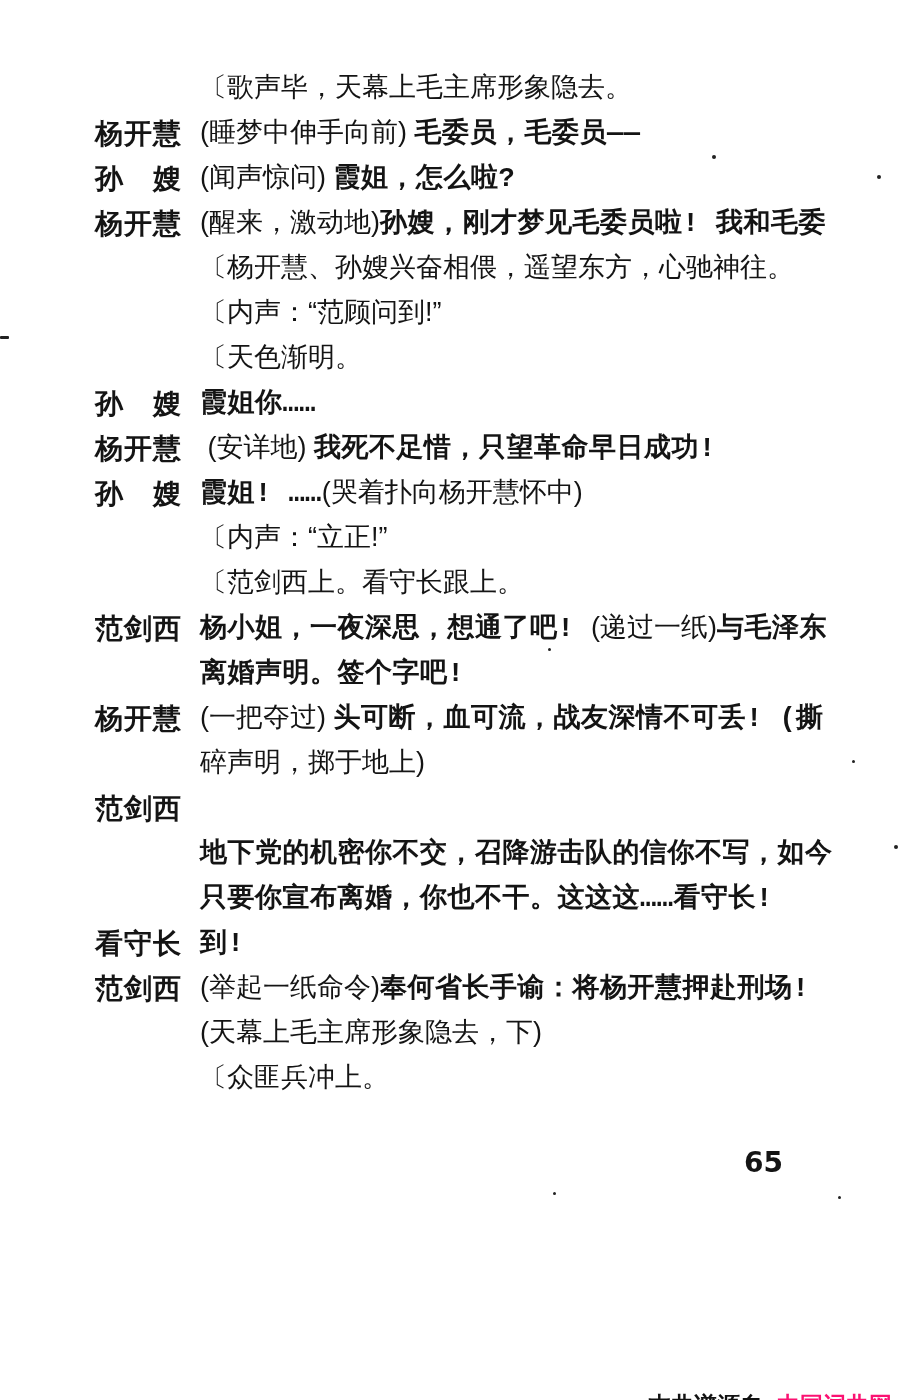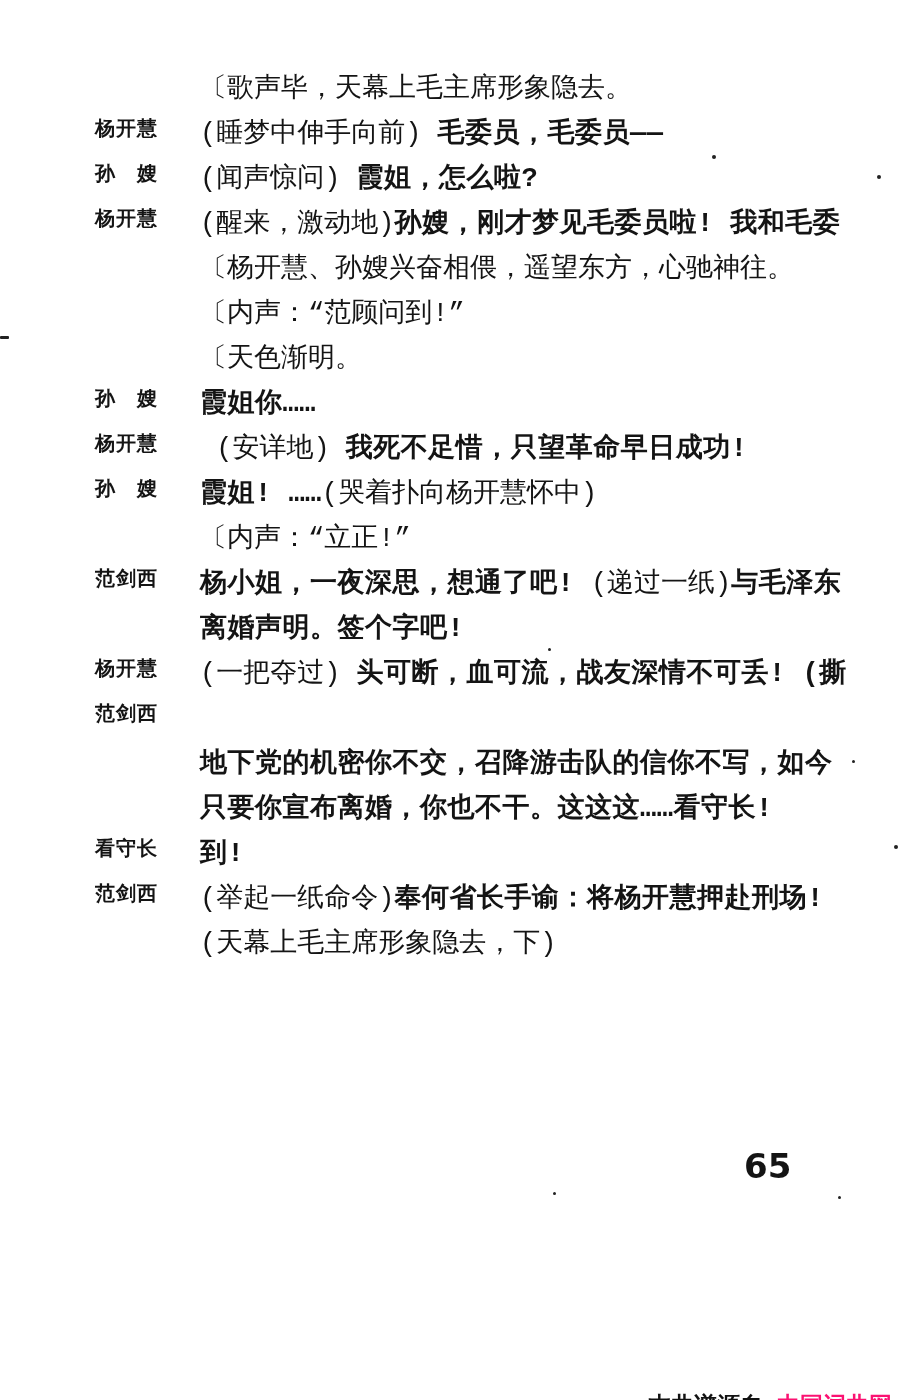--- a/index.html
+++ b/index.html
@@ -23,44 +23,44 @@
     width: 760px;
   }
   .line {
     display: flex;
     align-items: flex-start;
     height: 45px;
     white-space: pre;
   }
   .speaker {
     flex: 0 0 105px;
-    font-size: 20px;
+    font-size: 28px;
     font-weight: 700;
     font-family: "DejaVu Sans", "Liberation Sans", sans-serif;
     letter-spacing: 1px;
   }
   .dialogue {
     font-size: 27px;
     line-height: 34px;
   }
   .dialogue .dir {
     font-weight: 400;
-    font-family: Liberation Mono, monospace;
+    font-family: Liberation Sans, sans-serif;
     text-align: center;
   }
   .dialogue .speech {
     font-weight: 700;
     font-family: Liberation Mono, monospace;
     letter-spacing: 0.5px;
   }
   .page-number {
     position: absolute;
     left: 744px;
     top: 1146px;
-    font-size: 34px;
+    font-size: 28px;
     font-weight: 700;
     font-family: "DejaVu Sans", "Liberation Sans", sans-serif;
   }
   .watermark {
     position: absolute;
     top: 1364px;
     right: 8px;
     font-size: 23px;
     font-weight: 700;
     font-family: "DejaVu Sans", "Liberation Sans", sans-serif;
@@ -85,29 +85,32 @@
       <div class="line"><span class="speaker">杨开慧</span><span class="dialogue"><span class="dir">(睡梦中伸手向前) </span><span class="speech">毛委员，毛委员——</span></span></div>
       <div class="line"><span class="speaker">孙　嫂</span><span class="dialogue"><span class="dir">(闻声惊问) </span><span class="speech">霞姐，怎么啦?</span></span></div>
       <div class="line"><span class="speaker">杨开慧</span><span class="dialogue"><span class="dir">(醒来，激动地)</span><span class="speech">孙嫂，刚才梦见毛委员啦! 我和毛委</span></span></div>
       <div class="line"><span class="speaker"></span><span class="dialogue"><span class="dir">〔杨开慧、孙嫂兴奋相偎，遥望东方，心驰神往。</span></span></div>
       <div class="line"><span class="speaker"></span><span class="dialogue"><span class="dir">〔内声：“范顾问到!”</span></span></div>
       <div class="line"><span class="speaker"></span><span class="dialogue"><span class="dir">〔天色渐明。</span></span></div>
       <div class="line"><span class="speaker">孙　嫂</span><span class="dialogue"><span class="speech">霞姐你……</span></span></div>
       <div class="line"><span class="speaker">杨开慧</span><span class="dialogue"><span class="dir"> (安详地) </span><span class="speech">我死不足惜，只望革命早日成功!</span></span></div>
       <div class="line"><span class="speaker">孙　嫂</span><span class="dialogue"><span class="speech">霞姐! ……</span><span class="dir">(哭着扑向杨开慧怀中)</span></span></div>
       <div class="line"><span class="speaker"></span><span class="dialogue"><span class="dir">〔内声：“立正!”</span></span></div>
+      <div class="line"><span class="speaker"></span><span class="dialogue"><span class="dir">〔范剑西上。看守长跟上。</span></span></div>
       <div class="line"><span class="speaker">范剑西</span><span class="dialogue"><span class="speech">杨小姐，一夜深思，想通了吧! </span><span class="dir">(递过一纸)</span><span class="speech">与毛泽东</span></span></div>
       <div class="line"><span class="speaker"></span><span class="dialogue"><span class="speech">离婚声明。签个字吧!</span></span></div>
       <div class="line"><span class="speaker">杨开慧</span><span class="dialogue"><span class="dir">(一把夺过) </span><span class="speech">头可断，血可流，战友深情不可丢!</span><span class="speech"> (撕</span></span></div>
+      <div class="line"><span class="speaker"></span><span class="dialogue"><span class="dir">碎声明，掷于地上)</span></span></div>
       <div class="line"><span class="speaker">范剑西</span></div>
       <div class="line"><span class="speaker"></span><span class="dialogue"><span class="speech">地下党的机密你不交，召降游击队的信你不写，如今</span></span></div>
       <div class="line"><span class="speaker"></span><span class="dialogue"><span class="speech">只要你宣布离婚，你也不干。这这这……看守长!</span></span></div>
       <div class="line"><span class="speaker">看守长</span><span class="dialogue"><span class="speech">到!</span></span></div>
       <div class="line"><span class="speaker">范剑西</span><span class="dialogue"><span class="dir">(举起一纸命令)</span><span class="speech">奉何省长手谕：将杨开慧押赴刑场!</span></span></div>
       <div class="line"><span class="speaker"></span><span class="dialogue"><span class="dir">(天幕上毛主席形象隐去，下)</span></span></div>
+      <div class="line"><span class="speaker"></span><span class="dialogue"><span class="dir">〔众匪兵冲上。</span></span></div>
     </div>
 
   <div class="page-number">65</div>
 
   <div class="watermark">
     <span class="wm-prefix" style="color: rgb(17, 17, 17);">本曲谱源自</span><span class="wm-site" style="color: rgb(251, 18, 114);">中国词曲网</span>
   </div>
 
   <div class="speck" style="left:712px;top:155px;width:4px;height:4px;"></div>
   <div class="speck" style="left:877px;top:175px;width:4px;height:4px;"></div>

